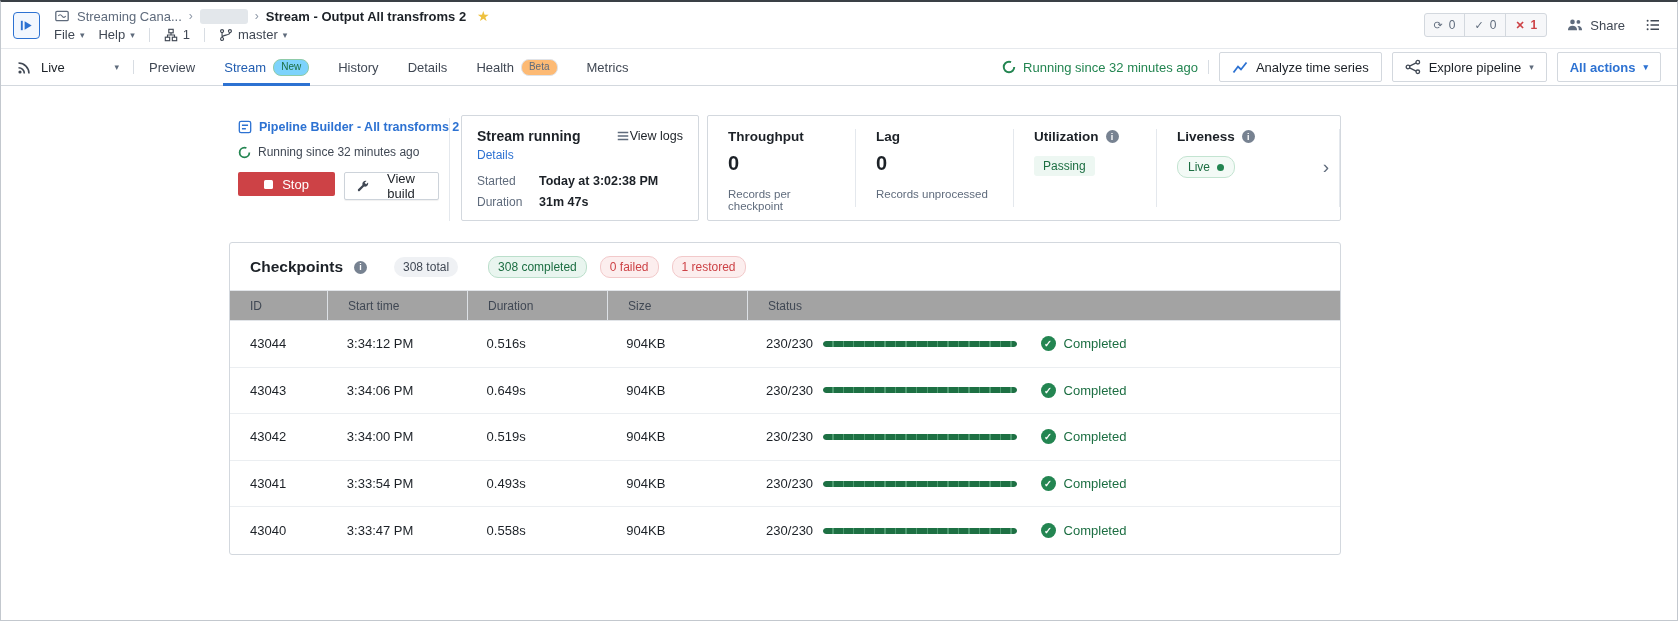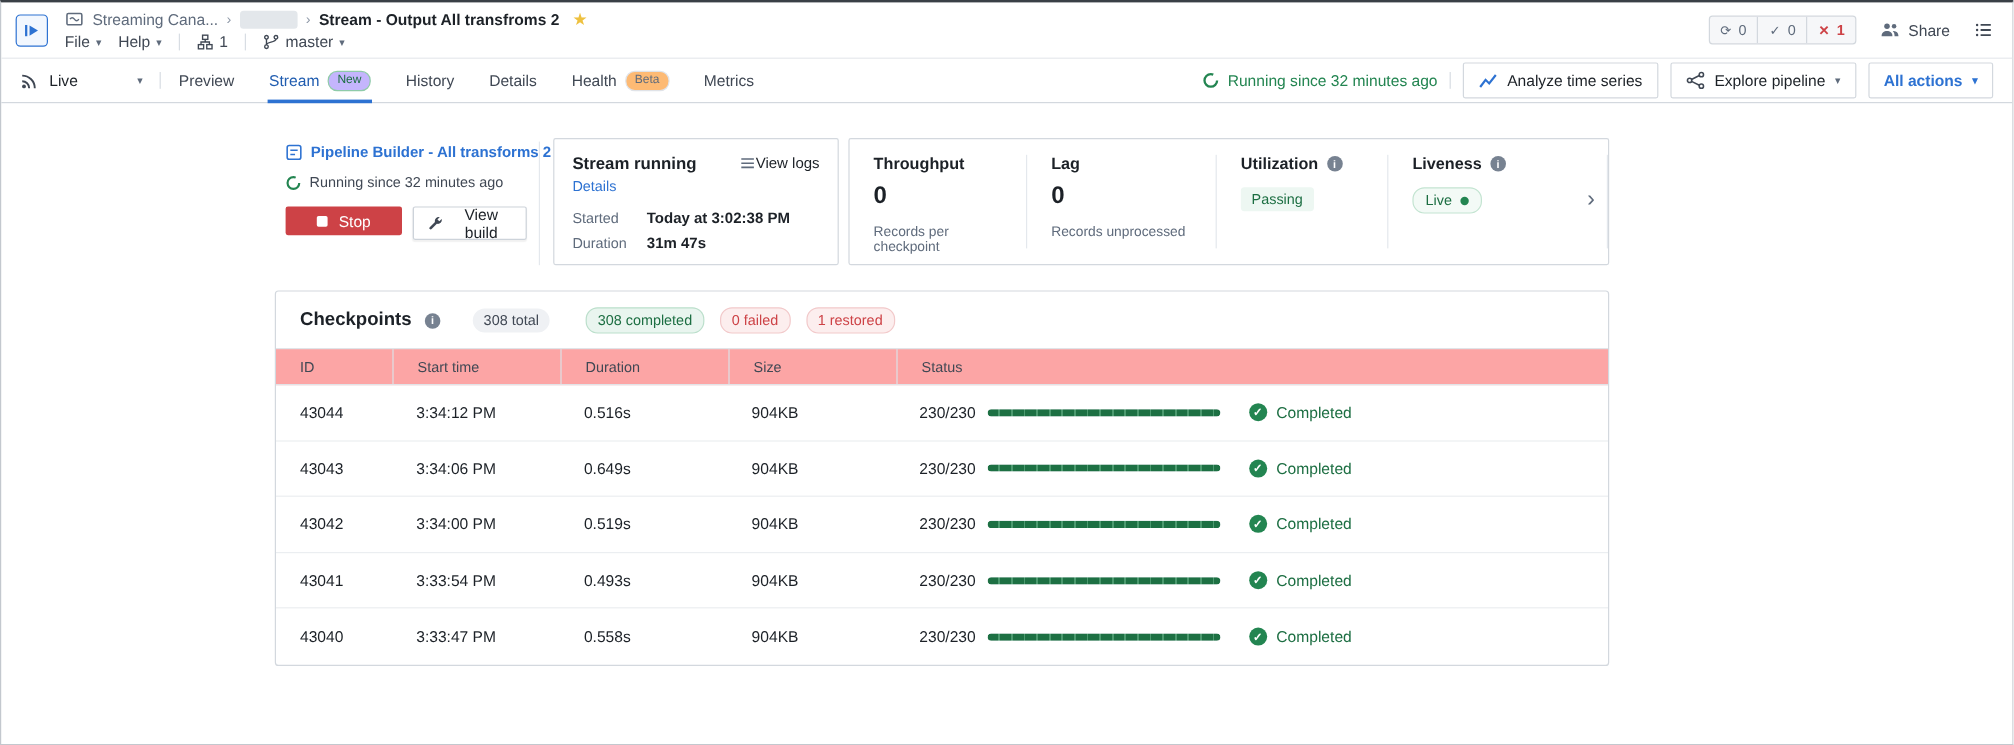--- a/index.html
+++ b/index.html
@@ -50,21 +50,21 @@
   
   .tabbar { height:37px; display:flex; align-items:stretch; border-bottom:1px solid #D3D8DE; padding:0 16px; }
   .live-dd { display:flex; align-items:center; gap:9px; width:102px; cursor:pointer; font-size:13px; font-weight:500; color:#1C2127; }
   .live-dd .caret { margin-left:auto; }
   .tab-div { align-self:center; margin:0 14px; }
   .tabs { display:flex; align-items:stretch; gap:27px; }
   .tab { display:flex; align-items:center; gap:7px; font-size:13px; color:#404854; position:relative; cursor:pointer; padding:0 1px; }
   .tab.active { color:#215DB0; }
   .tab.active::after { content:""; position:absolute; left:0; right:0; bottom:-1px; height:3px; background:#2D72D2; }
   .pill { font-size:10px; line-height:1; padding:2.5px 7px; border-radius:8px; }
-  .pill.green { color:#1C6E42; background:#c4b5fd; border:1px solid #8FCBA9; }
+  .pill.green { color:#1C6E42; background:#7dd3fc; border:1px solid #8FCBA9; }
   .pill.gray { color:#5F6B7C; background:#fdba74; border:1px solid #E0E3E8; }
   .tabbar-right { margin-left:auto; display:flex; align-items:center; gap:10px; }
   .running-status { display:flex; align-items:center; gap:7px; font-size:13px; color:#238551; }
   .tb-btn { height:30px; display:flex; align-items:center; gap:8px; padding:0 12px; background:#fff; border:1px solid #D3D8DE; border-radius:2px; font-size:13px; color:#1C2127; cursor:pointer; font-family:inherit; }
   .tb-btn.primary-text { color:#2D72D2; font-weight:bold; }
   .tb-btn.primary-text .caret { color:#2D72D2; }
 
   
   .content { padding:29px 0 0 228px; }
   .cards-row { width:1112px; display:flex; align-items:stretch; height:106px; margin-bottom:21px; }
@@ -109,21 +109,21 @@
   .checkpoints { width:1112px; border:1px solid #D3D8DE; border-radius:3px; background:#fff; }
   .cp-header { display:flex; align-items:center; padding:13px 20px 12px; }
   .cp-title { font-size:15.5px; font-weight:bold; color:#1C2127; }
   .cp-header .info-icon { margin-left:11px; }
   .cp-badges { display:flex; align-items:center; gap:13px; margin-left:27px; }
   .cp-badge { font-size:12px; padding:3px 9px; border-radius:10px; }
   .cp-badge.total { background:#EFF1F4; color:#404854; margin-right:17px; }
   .cp-badge.completed { background:#E9F5EF; color:#1C6E42; border:1px solid #BBDFCB; }
   .cp-badge.failed, .cp-badge.restored { background:#FCEEEE; color:#CD4246; border:1px solid #F2C9CA; }
 
-  .cp-thead { display:flex; align-items:stretch; background:#fca5a5; height:31px; border-top:1px solid #E1E4E8; border-bottom:1px solid #E1E4E8; font-size:12px; color:#404854; }
+  .cp-thead { display:flex; align-items:stretch; background:#a3a3a3; height:31px; border-top:1px solid #E1E4E8; border-bottom:1px solid #E1E4E8; font-size:12px; color:#404854; }
   .cp-th { display:flex; align-items:center; padding-left:20px; border-left:1px solid #DDE1E6; }
   .cp-th:first-child { border-left:none; }
   .cp-row { display:flex; align-items:center; height:46.6px; border-bottom:1px solid #EBEEF1; font-size:13px; color:#1C2127; cursor:pointer; }
   .cp-row:last-child { border-bottom:none; }
   .cp-td { padding-left:20px; }
   .col-id { width:97px; } .col-start { width:140px; } .col-dur { width:140px; } .col-size { width:140px; }
   .col-tasks { width:275px; } .col-status { width:320px; }
   .cell-tasks { display:flex; align-items:center; gap:10px; padding-right:4px; }
   .task-bar { flex:1; height:6px; border-radius:3px; overflow:hidden; background:#E4E8ED; }
   .task-fill { height:100%; border-radius:3px;

